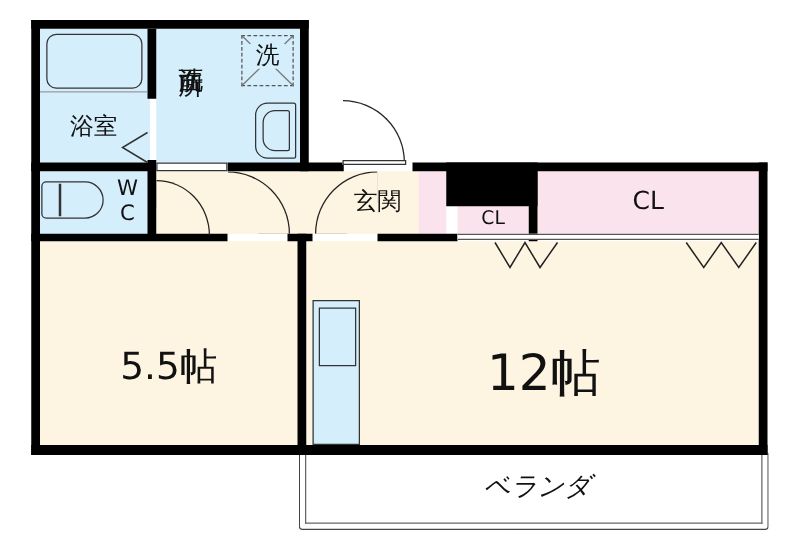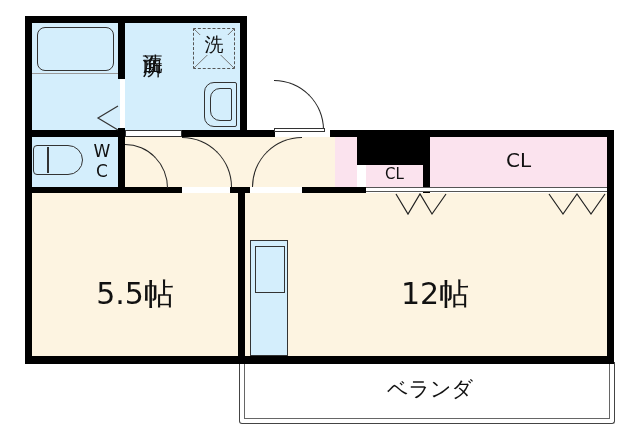--- a/index.html
+++ b/index.html
@@ -14,21 +14,21 @@
   .door{position:absolute;border:1.3px solid #222;border-left:none;border-bottom:none;border-radius:0 100% 0 0;box-sizing:border-box;background:transparent;}
   .doorL{position:absolute;border:1.3px solid #222;border-right:none;border-bottom:none;border-radius:100% 0 0 0;box-sizing:border-box;}
 </style>
 </head>
 <body>
 
 <div class="abs" style="left:0;top:0;width:640px;height:444px;">
 
   <div class="abs" style="left:239px;top:362px;width:376px;height:62px;border:1.5px solid #444;border-top:none;border-radius:0 0 3px 3px;"></div>
   <div class="abs" style="left:244px;top:362px;width:366px;height:57px;border:1px solid #666;border-top:none;"></div>
-  <div class="lbl" style="left:340px;top:378px;width:180px;font-size:21px;">ベランダ</div>
+  <div class="lbl" style="left:340px;top:378px;width:180px;font-size:21px;font-style:italic;">ベランダ</div>
 
   <div class="abs blue" style="left:32px;top:23px;width:88px;height:107px;"></div>
   <div class="abs blue" style="left:125px;top:23px;width:115px;height:107px;"></div>
   <div class="abs blue" style="left:32px;top:137px;width:88px;height:50px;"></div>
 
   <div class="abs cream" style="left:125px;top:137px;width:210px;height:50px;"></div>
   <div class="abs pink" style="left:335px;top:137px;width:22px;height:50px;"></div>
 
   <div class="abs cream" style="left:32px;top:193px;width:206px;height:163px;"></div>
 
@@ -83,20 +83,22 @@
   <div class="abs" style="left:125px;top:130px;width:57px;height:7px;border:1px solid #333;background:#fff;"></div>
 
   <svg class="abs" style="left:394px;top:192px;" width="215" height="26">
     <polyline points="2,2 14,22 26,2 38,22 52,2" fill="none" stroke="#222" stroke-width="1.2"></polyline>
     <polyline points="155,2 169,22 183,2 197,22 211,2" fill="none" stroke="#222" stroke-width="1.2"></polyline>
   </svg>
 
   <div class="abs blue" style="left:250px;top:240px;width:38px;height:116px;border:1px solid #333;"></div>
   <div class="abs" style="left:255px;top:246px;width:30px;height:47px;border:1.3px solid #333;"></div>
 
+  <div class="lbl" style="left:45px;top:92px;width:60px;font-size:19px;">浴室</div>
   <div class="lbl vert" style="left:142px;top:38px;font-size:20px;">洗面所</div>
   <div class="lbl" style="left:92px;top:143px;width:20px;font-size:17px;">W</div>
   <div class="lbl" style="left:92px;top:163px;width:20px;font-size:17px;">C</div>
+  <div class="lbl" style="left:272px;top:152px;width:60px;font-size:19px;">玄関</div>
   <div class="lbl" style="left:366px;top:167px;width:57px;font-size:15px;">CL</div>
   <div class="lbl" style="left:430px;top:150px;width:177px;font-size:20px;">CL</div>
   <div class="lbl" style="left:60px;top:278px;width:150px;font-size:30px;text-align:center;">5.5帖</div>
-  <div class="lbl" style="left:360px;top:278px;width:150px;font-size:30px;">12帖</div>
+  <div class="lbl" style="left:360px;top:278px;width:150px;font-size:40px;">12帖</div>
 </div>
 
 </body></html>

